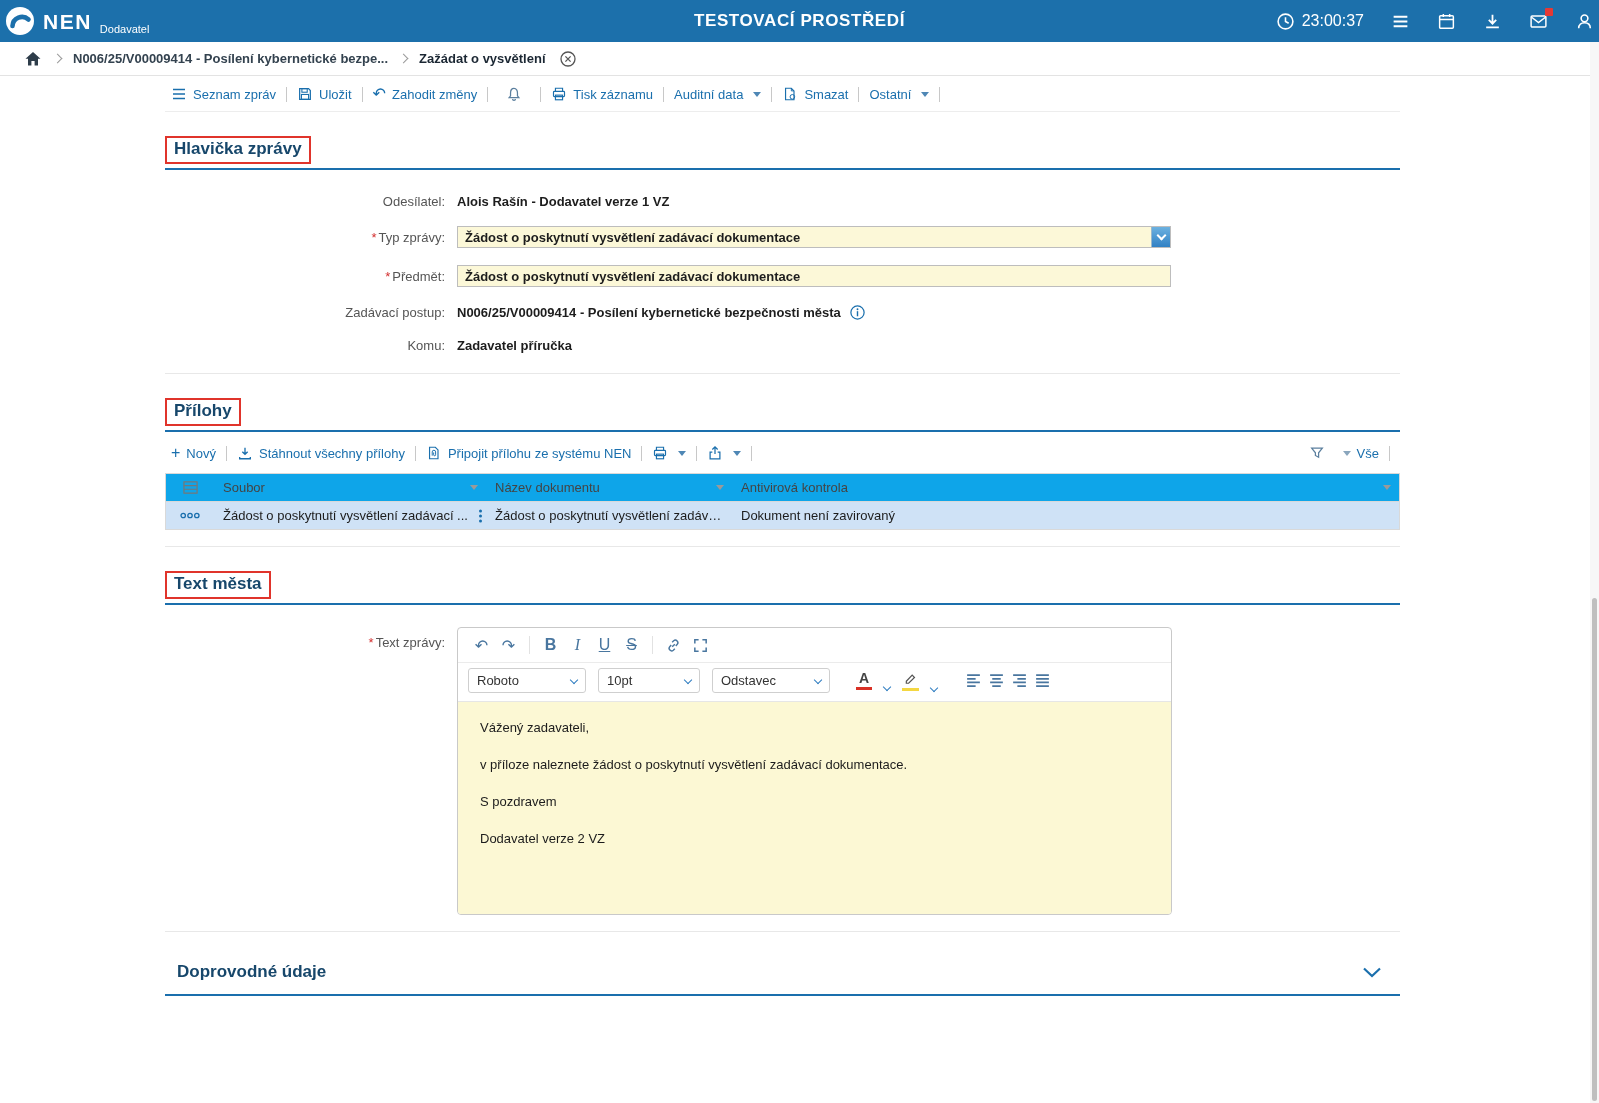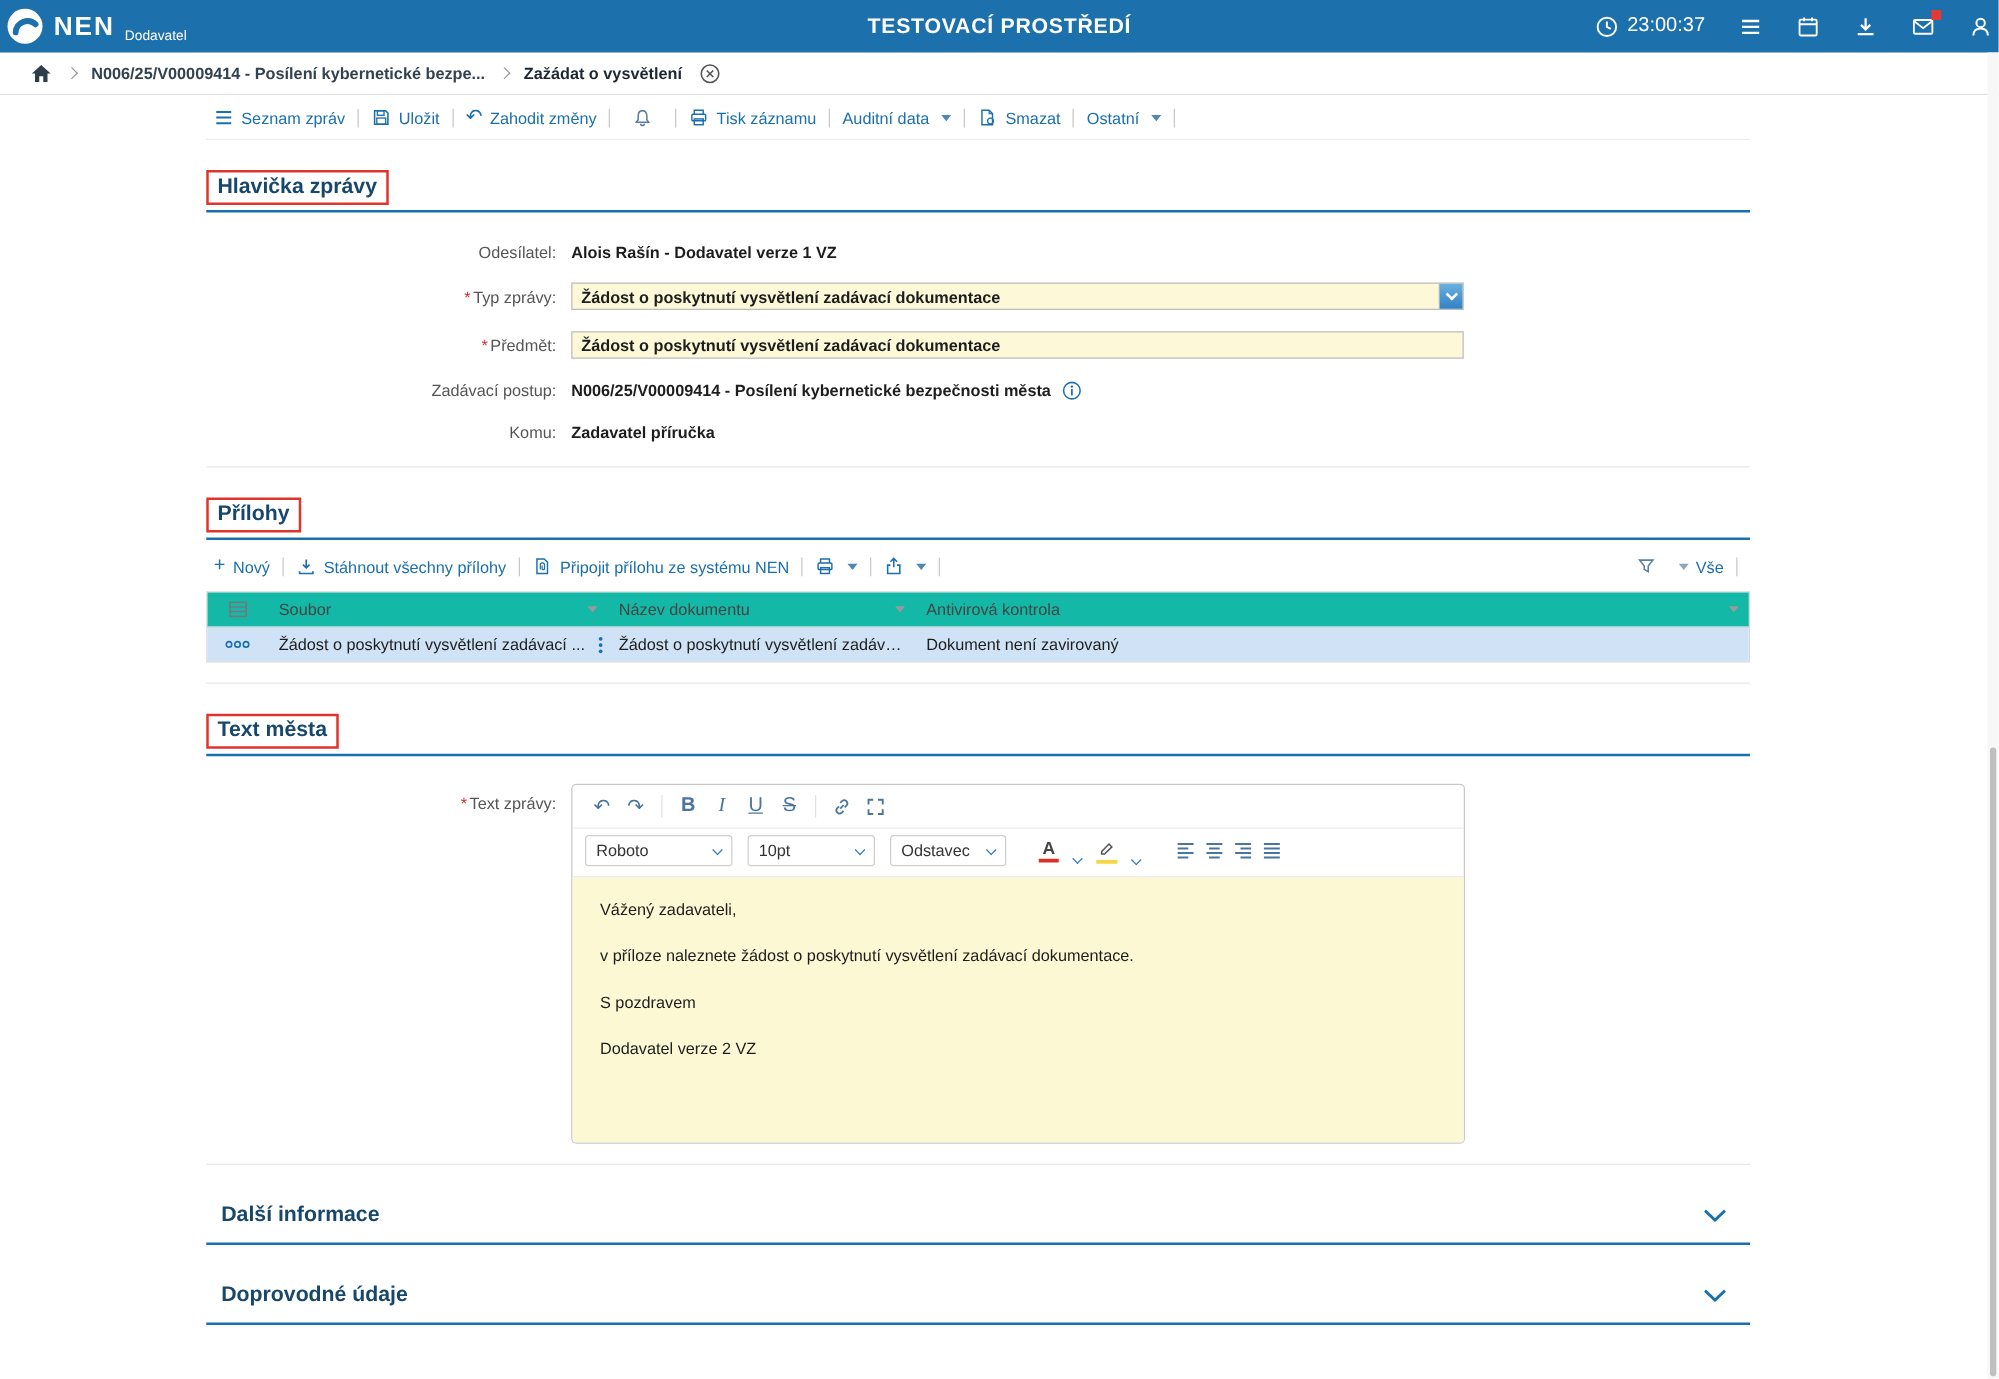--- a/index.html
+++ b/index.html
@@ -66,21 +66,21 @@
     border-left:1px solid #9bb8cd; display:flex; align-items:center; justify-content:center; }
   .dd-chev { width:7px; height:7px; border-right:2px solid #fff; border-bottom:2px solid #fff;
     transform:rotate(45deg); margin-top:-3px; }
   .info-ic { width:17px; height:17px; cursor:pointer; }
 
   
   .attach-toolbar { display:flex; align-items:center; padding:13px 0 11px 6px; font-size:13px; color:#1a6fad; }
   .spacer { flex:1; }
   .attach-table { border:1px solid #d9d9d9; margin-top:1px; font-size:13px; }
   .at-head, .at-row { display:grid; grid-template-columns:48px 272px 246px 1fr; align-items:center; }
-  .at-head { background:#14b8a6; border-bottom:1px solid #d9d9d9; height:28px; color:#444; }
+  .at-head { background:#0ea5e9; border-bottom:1px solid #d9d9d9; height:28px; color:#444; }
   .at-cell { padding:0 9px; position:relative; display:flex; align-items:center; height:100%; overflow:hidden; }
   .filter-tri { position:absolute; right:8px; width:0; height:0; border-left:4px solid transparent;
     border-right:4px solid transparent; border-top:5px solid #9a9a9a; }
   .at-row { background:#cfe2f6; height:27px; color:#1d1d1d; cursor:pointer; }
   .cell-text { white-space:nowrap; overflow:hidden; text-overflow:ellipsis; }
   .row-dots { width:20px; height:9px; display:block; margin:0 auto; }
   .vdots { width:5px; height:16px; position:absolute; right:3px; }
 
   
   .editor-grid { display:grid; grid-template-columns:292px 715px; margin-top:22px; font-size:13px; }
@@ -92,21 +92,21 @@
   .ed-btn.bld { font-weight:bold; }
   .ed-btn.ita { font-style:italic; font-family:"Liberation Serif", serif; }
   .ed-btn.und { text-decoration:underline; }
   .ed-btn.str { text-decoration:line-through; }
   .ed-sep { width:1px; height:18px; background:#e2e2e2; margin:0 7px; }
   .ed-toolbar2 { display:flex; align-items:center; gap:12px; padding:5px 10px 8px; border-bottom:1px solid #e6e6e6; }
   .ed-select { height:25px; border:1px solid #cfcfcf; border-radius:3px; display:flex; align-items:center;
     justify-content:space-between; padding:0 8px; color:#333; cursor:pointer; background:#fff; }
   .sel-chev { width:6px; height:6px; border-right:1.6px solid #2e7cc0; border-bottom:1.6px solid #2e7cc0;
     transform:rotate(45deg); margin-top:-2px; margin-left:9px; }
-  .w-font { width:118px; } .w-size { width:102px; } .w-block { width:93px; }
+  .w-font { width:118px; } .w-size { width:102px; } .w-block { width:118px; }
   .color-tool { display:flex; align-items:flex-end; gap:3px; cursor:pointer; }
   .color-A { font-weight:bold; color:#444; border-bottom:3px solid #d93025; padding:0 3px 1px; font-size:14px; line-height:15px; }
   .hl-pen { border-bottom:3px solid #f4d742; padding:0 1px 1px; }
   .align-group { display:flex; align-items:center; gap:6px; margin-left:16px; }
   .al-icon { width:17px; height:15px; cursor:pointer; }
   .ed-content { background:#fcf8d4; padding:18px 22px; min-height:212px; }
   .ed-content p { margin:0 0 22px; color:#1c1c1c; font-size:13px; }
   .ed-footer { height:26px; display:flex; align-items:center; justify-content:flex-end; padding:0 9px; background:#fff; }
   .tiny-logo { display:flex; align-items:center; gap:4px; color:#5f6368; font-weight:bold; font-size:13px; cursor:pointer; }
   .tiny-bolt { width:15px; height:15px; display:block; }
@@ -459,26 +459,20 @@
           <p>Vážený zadavateli,</p>
           <p>v příloze naleznete žádost o poskytnutí vysvětlení zadávací dokumentace.</p>
           <p>S pozdravem</p>
           <p>Dodavatel verze 2 VZ</p>
         </div>
 
       </div>
     </div>
   </section>
 
-  <div class="collapsed-panel">
-    <h2 class="section-title">Další informace</h2>
-    <svg class="big-chev" viewBox="0 0 20 11">
-      <path d="M2 1.5 L10 9 L18 1.5" fill="none" stroke="#1a6fad" stroke-width="2.2"></path>
-    </svg>
-  </div>
 
   <div class="collapsed-panel">
     <h2 class="section-title">Doprovodné údaje</h2>
     <svg class="big-chev" viewBox="0 0 20 11">
       <path d="M2 1.5 L10 9 L18 1.5" fill="none" stroke="#1a6fad" stroke-width="2.2"></path>
     </svg>
   </div>
 
 </div>
 

